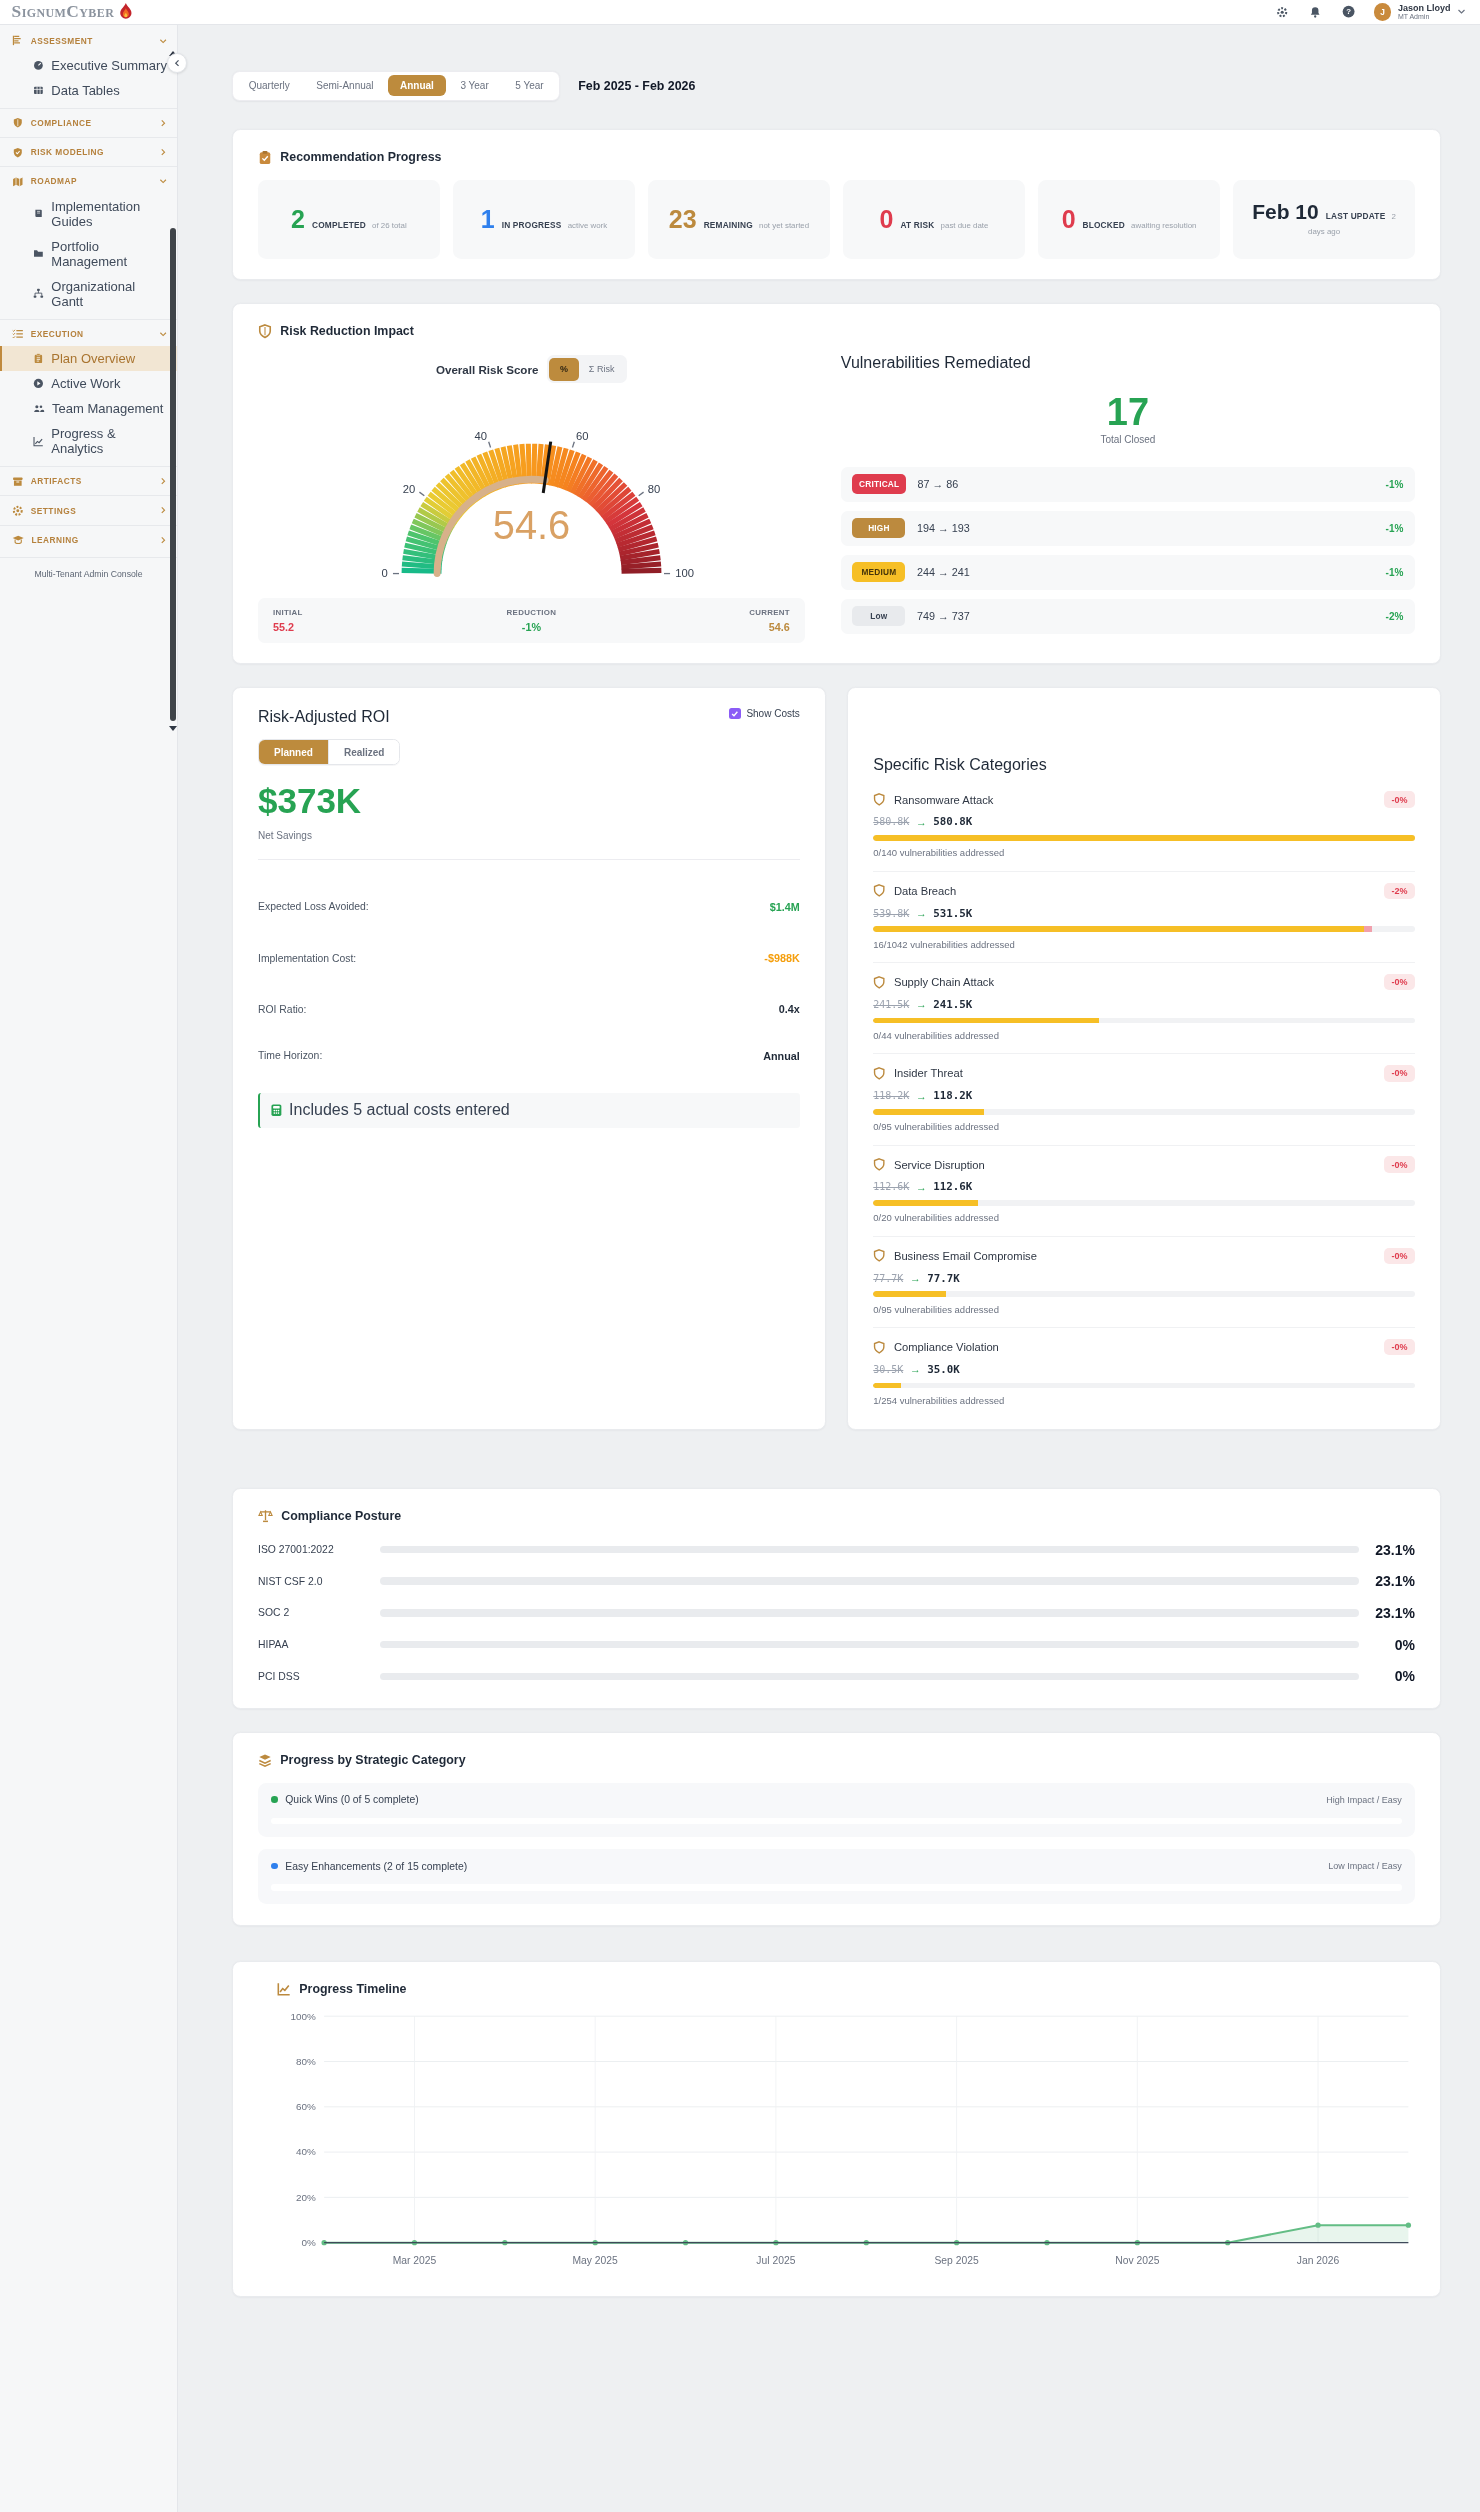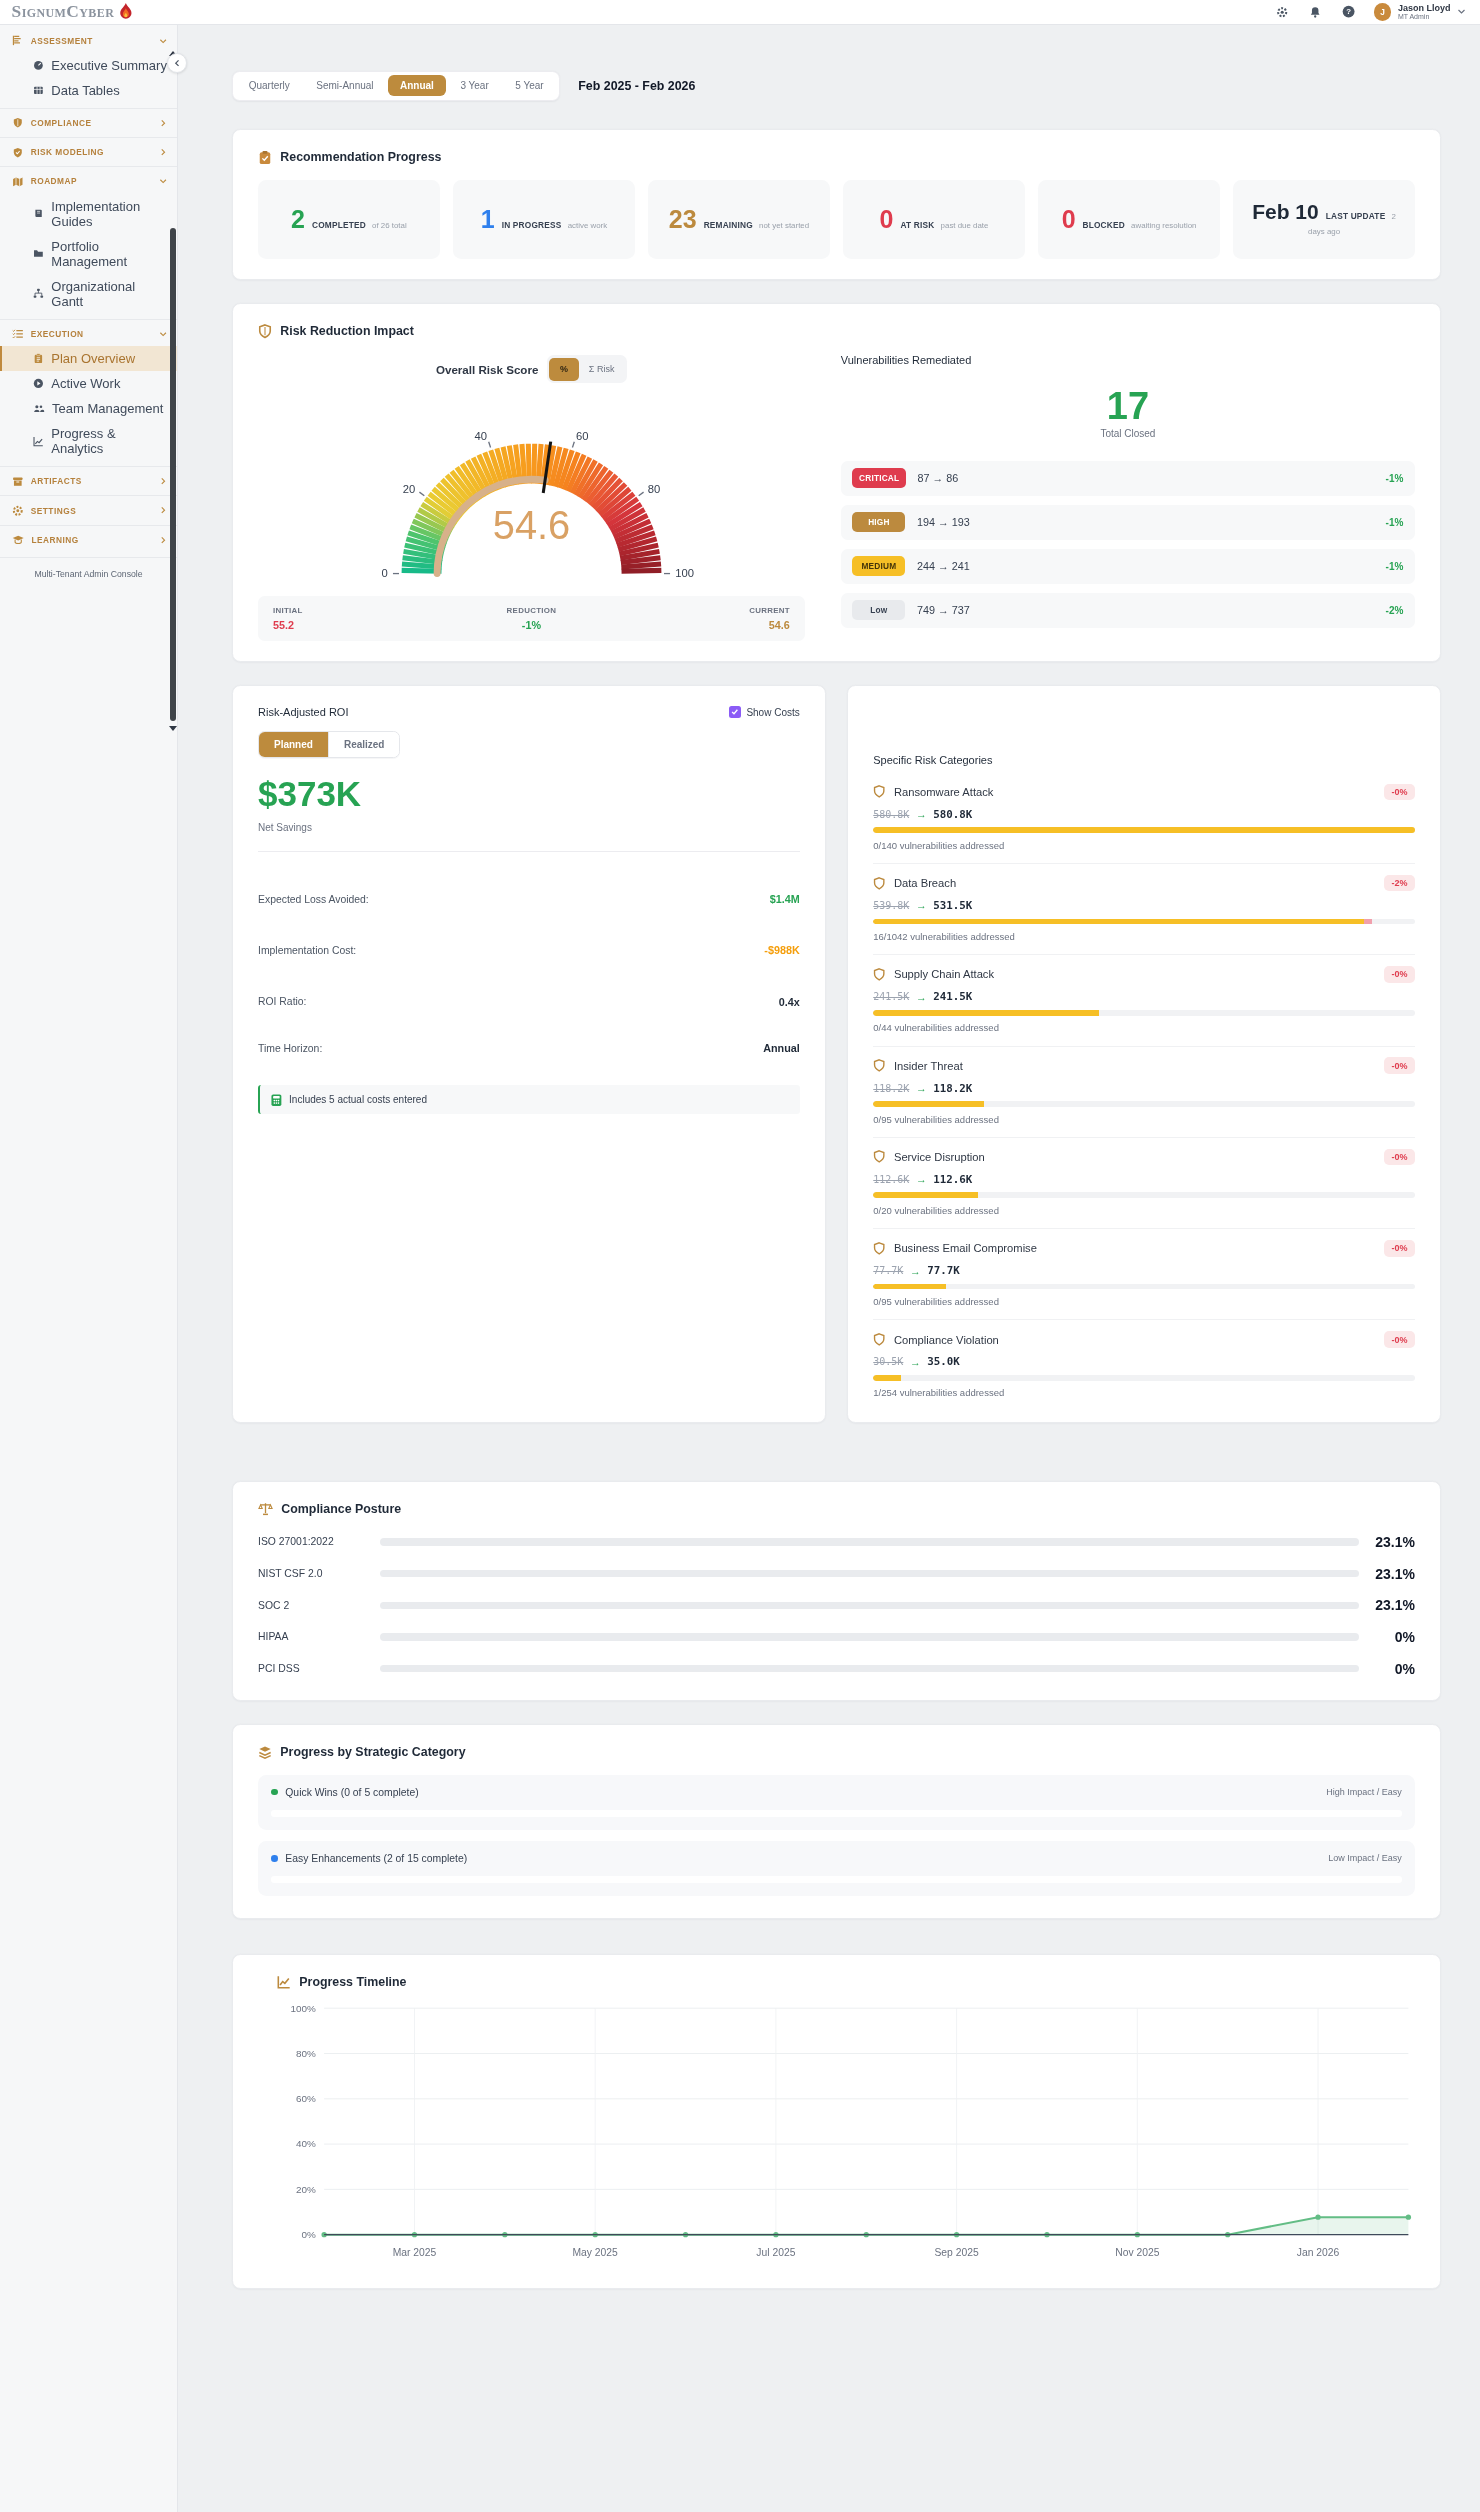--- a/index.html
+++ b/index.html
@@ -87,21 +87,21 @@
   }
   .tab.active { background:#bd8b3d; color:#fff; font-weight:700; }
   .range { font-size:12.4px; font-weight:700; color:#111827; margin-left:18px; }
 
   .card {
     background:#fff; border:0.8px solid #e9ebee; border-radius:8.3px;
     box-shadow:0 0.8px 1.7px rgba(16,24,40,.04); padding:20px 25px; margin-bottom:23px;
   }
   .card-title-row { display:flex; align-items:center; gap:8.3px; margin-bottom:15px; }
   .card-title { font-size:12.4px; font-weight:700; color:#1f2937; }
-  .sub-title { font-size:11px; font-weight:500; color:#1f2937; }
+  .sub-title { font-size:16px; font-weight:500; color:#1f2937; }
 
   
   .stats-grid { display:grid; grid-template-columns:repeat(6,1fr); gap:13.2px; }
   .stat-tile {
     background:#f7f8f9; border-radius:8.3px; min-height:79px; padding:11.6px 10px;
     display:flex; align-items:center; justify-content:center; text-align:center;
   }
   .stat-line span { vertical-align:baseline; }
   .stat-num { font-size:25px; font-weight:700; line-height:1; margin-right:3.3px; }
   .stat-num.date { font-size:21px; }
@@ -159,21 +159,21 @@
   .roi-netlabel { font-size:10px; color:#6b7280; margin-bottom:18px; }
   .roi-sep { border-top:0.8px solid #ececf0; margin-bottom:15px; }
   .roi-row { display:flex; align-items:center; justify-content:space-between; margin-bottom:13.2px;margin-top:26px; }
   .roi-row-label { font-size:10.4px; color:#4b5563; }
   .roi-row-val { font-size:10.8px; font-weight:700; }
   .roi-row.horizon { margin-top:21.5px; }
   .roi-note {
     margin-top:18px; background:#f7f8f9; border-left:2.5px solid #27a353; border-radius:3.3px;
     padding:8.3px 10.8px; display:flex; align-items:center; gap:7.5px;
   }
-  .roi-note-text { font-size:10px; color:#374151; }
+  .roi-note-text { font-size:16px; color:#374151; }
 
   
   .cat-item { padding:10.8px 0 12.4px; border-bottom:0.8px solid #f0f1f3; }
   .cat-item:last-child { border-bottom:none; padding-bottom:3.3px; }
   .cat-head { display:flex; align-items:center; gap:8.3px; }
   .cat-name { flex:1; font-size:11.2px; color:#2f3744; font-weight:500; }
   .cat-badge {
     background:#fbe7e8; color:#df3c4e; font-size:9px; font-weight:700;
     padding:3.3px 7.5px; border-radius:5px;
   }

